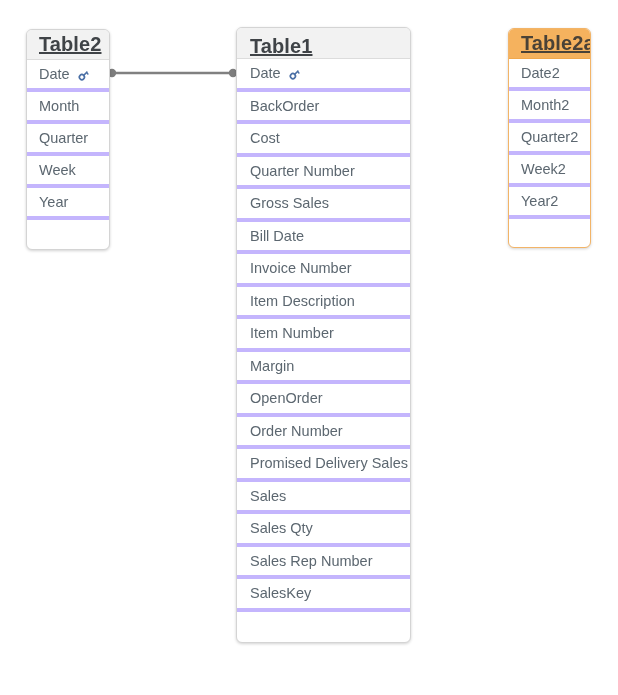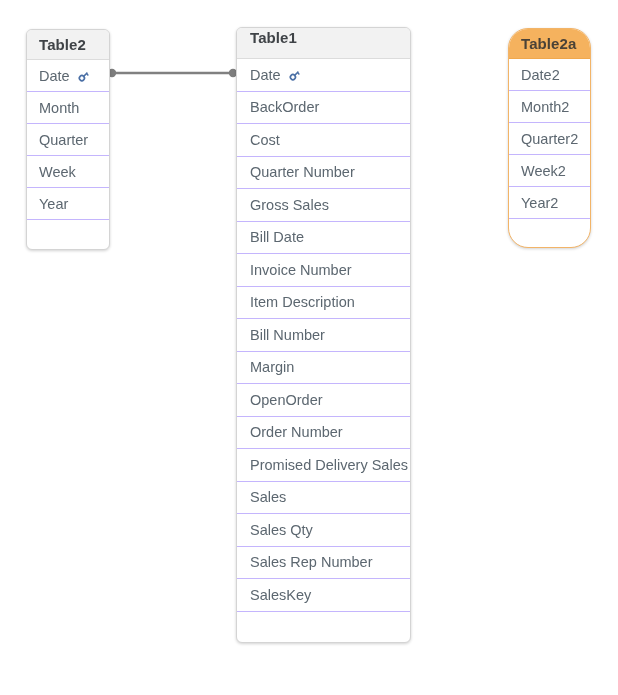--- a/index.html
+++ b/index.html
@@ -34,35 +34,36 @@
     box-shadow: 0 1px 3px rgba(0,0,0,0.18);
     overflow: hidden;
   }
   .table-card.accent {
     border-color: #f2b468;
   }
 
   .table-header {
     background: #f2f2f2;
     border-bottom: 1px solid #dcdcdc;
-    font-size: 15px;
+    font-size: 20px;
     font-weight: bold;
     color: #3f4347;
     letter-spacing: 0.1px;
     display: flex;
     align-items: center;
+    text-decoration: underline;
   }
   .accent .table-header {
     background: #f5b25e;
     border-bottom-color: #f0a84d;
     color: #4a4237;
   }
 
   .field-row {
-    border-bottom: 1px solid #c4b5fd;
+    border-bottom: 4px solid #c4b5fd;
     font-size: 14.5px;
     color: #5c6770;
     display: flex;
     align-items: center;
     white-space: nowrap;
   }
   .field-row:last-child { border-bottom: none; }
   .field-row.blank { border-bottom: none; }
 
   .field-label { display: inline-block; }
@@ -76,26 +77,26 @@
   }
 
   
   #table2 { left: 26px; top: 29px; width: 84px; }
   #table2 .table-header { height: 30px; padding: 0 0 0 12px; }
   #table2 .field-row   { height: 32px; padding: 0 0 0 12px; }
   #table2 .field-row.blank { height: 29px; }
 
   
   #table1 { left: 236px; top: 27px; width: 175px; }
-  #table1 .table-header { height: 31px; padding: 0 0 12px 13px; }
+  #table1 .table-header { height: 31px; padding: 0 0 0 13px; align-items: flex-end; }
   #table1 .field-row   { height: 32.5px; padding: 0 0 0 13px; }
   #table1 .field-row.blank { height: 30px; }
 
   
-  #table2a { left: 508px; top: 28px; width: 83px; border-radius: 20px; }
+  #table2a { left: 508px; top: 28px; width: 83px; }
   #table2a .table-header { height: 30px; padding: 0 0 0 12px; }
   #table2a .field-row   { height: 32px; padding: 0 0 0 12px; }
   #table2a .field-row.blank { height: 28px; }
 </style>
 </head>
 <body>
 
 <div id="canvas">
 
   <svg class="connector-layer" viewBox="0 0 618 695" width="618" height="695">
@@ -168,21 +169,21 @@
     <div class="field-row">
       <span class="field-label">Bill Date</span>
     </div>
     <div class="field-row">
       <span class="field-label">Invoice Number</span>
     </div>
     <div class="field-row">
       <span class="field-label">Item Description</span>
     </div>
     <div class="field-row">
-      <span class="field-label">Bill Number</span>
+      <span class="field-label">Item Number</span>
     </div>
     <div class="field-row">
       <span class="field-label">Margin</span>
     </div>
     <div class="field-row">
       <span class="field-label">OpenOrder</span>
     </div>
     <div class="field-row">
       <span class="field-label">Order Number</span>
     </div>

